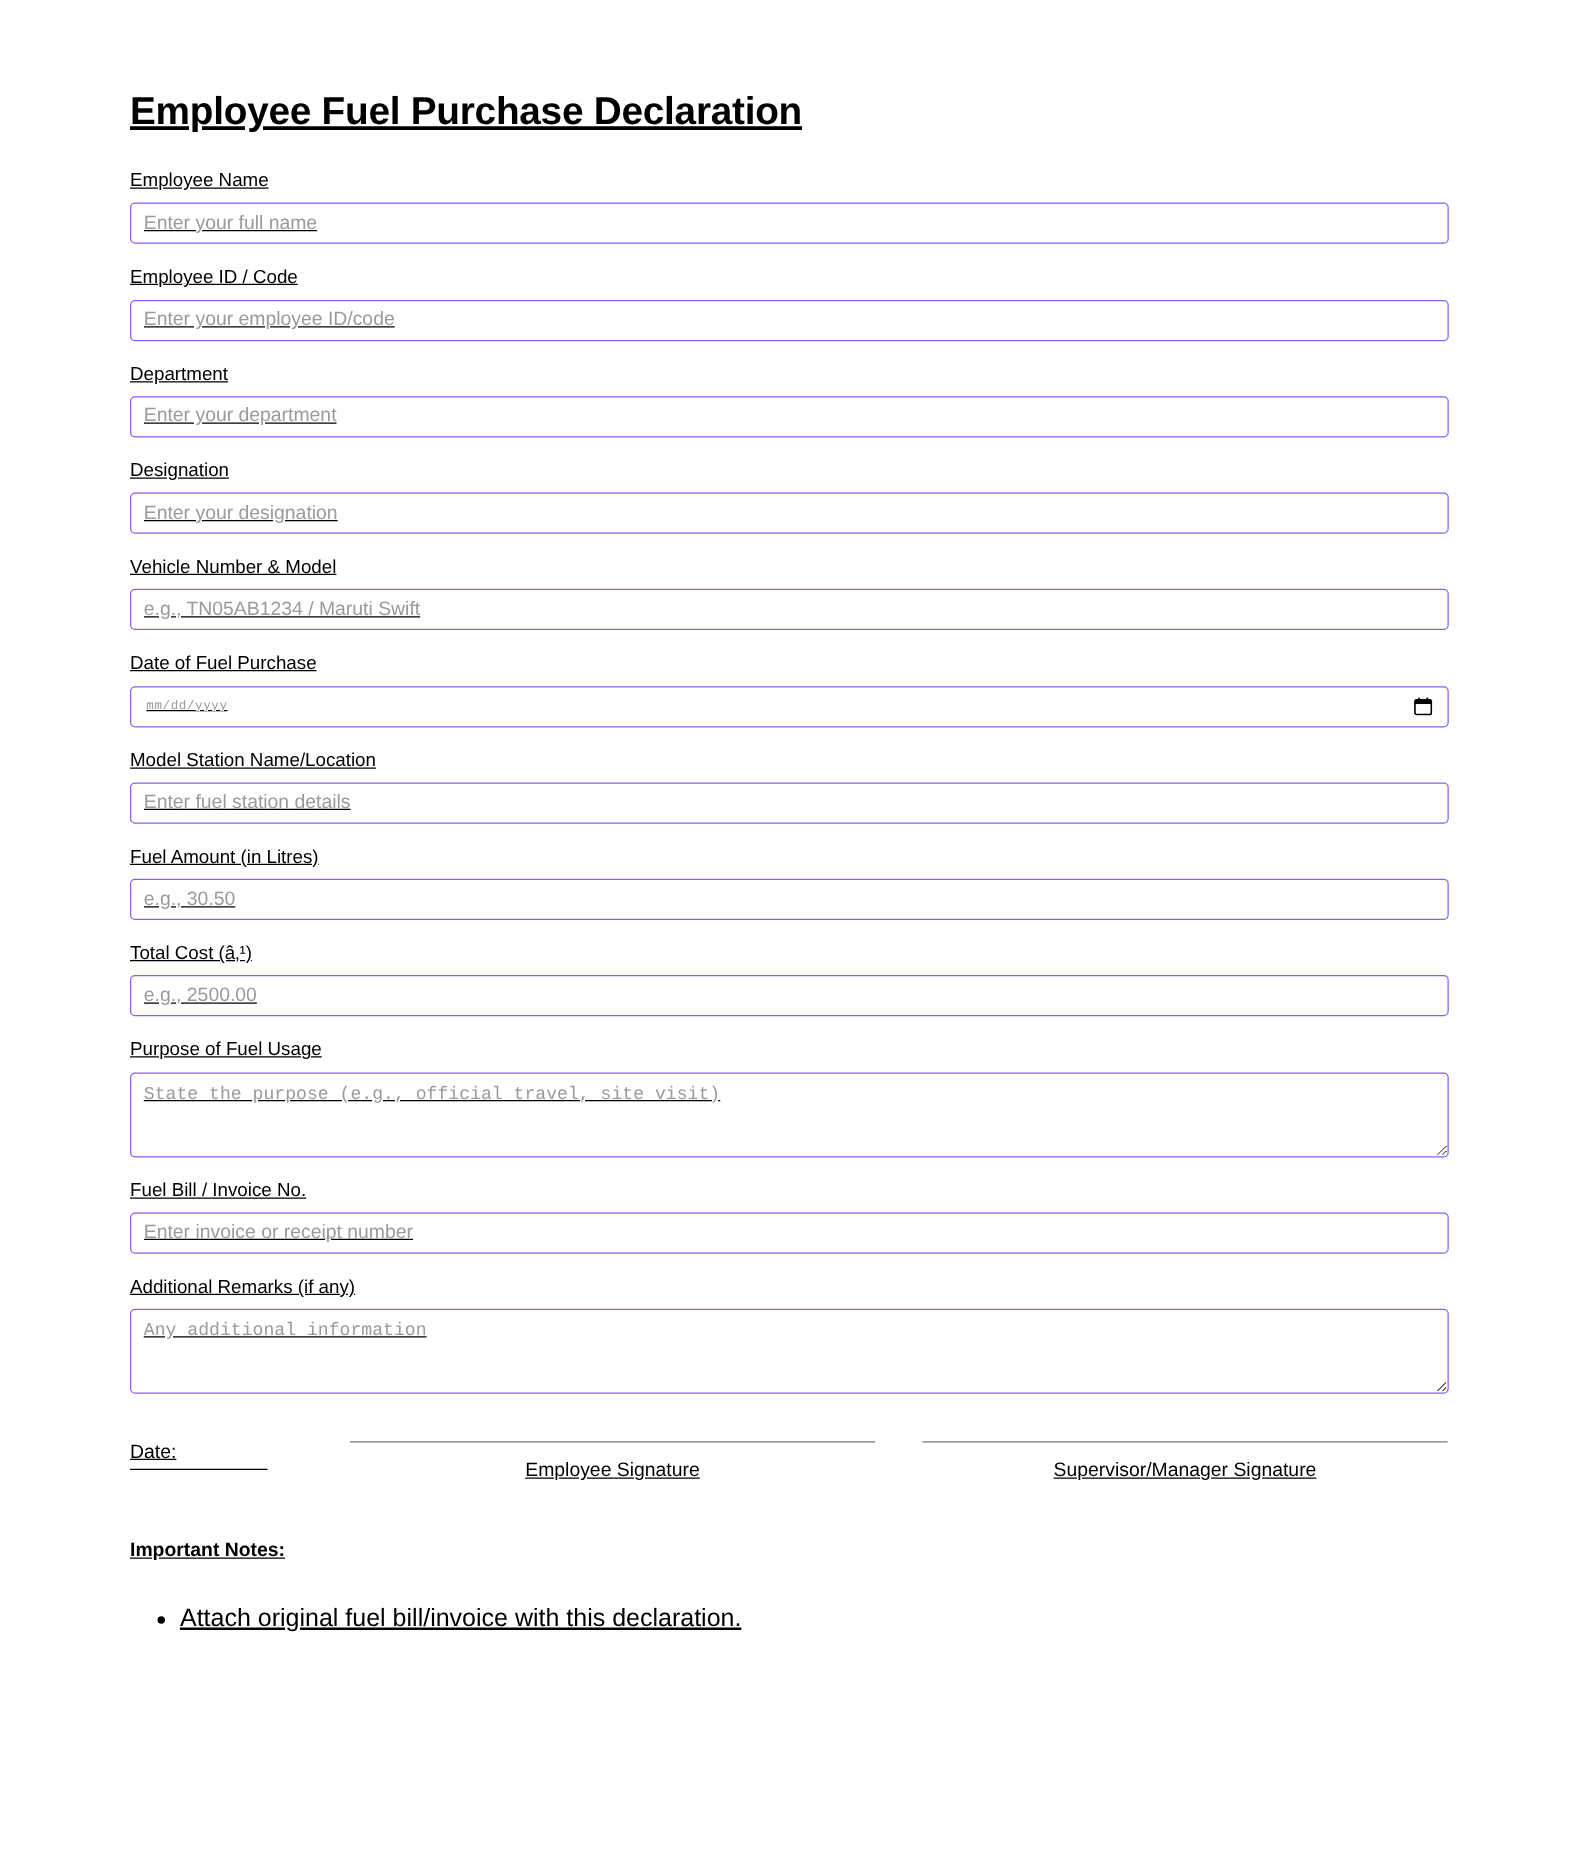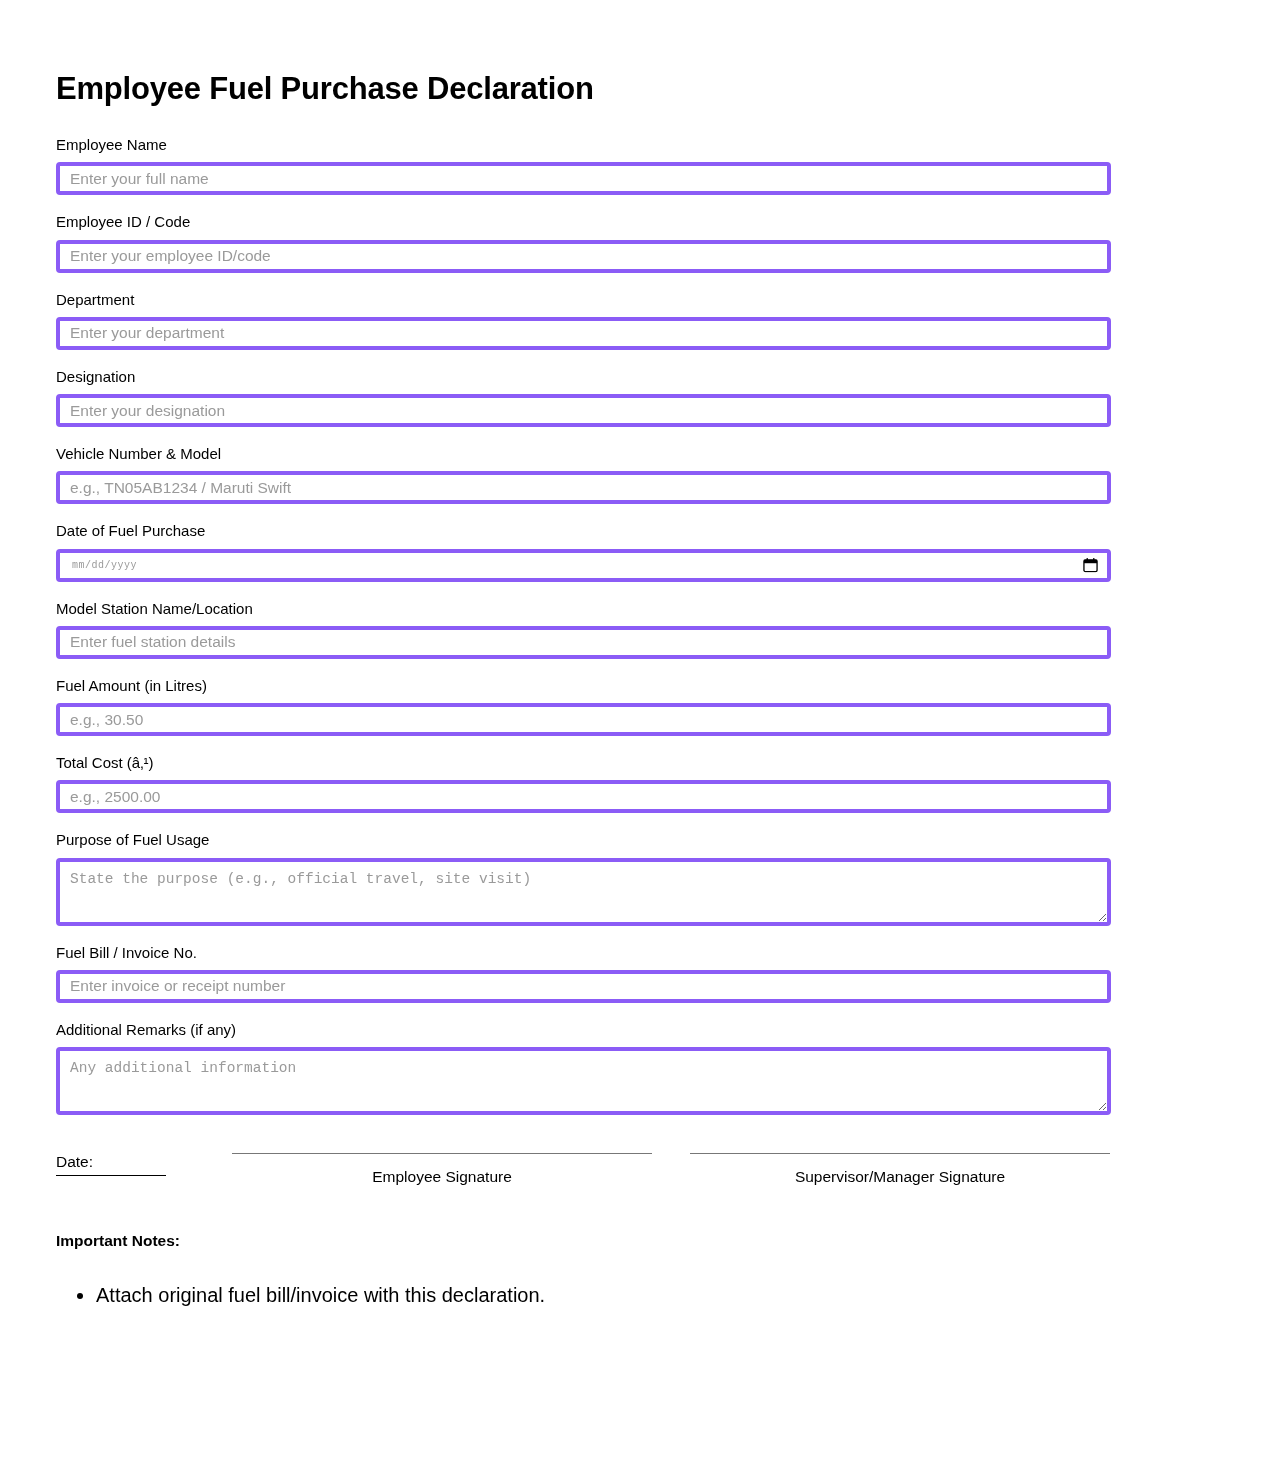--- a/index.html
+++ b/index.html
@@ -9,42 +9,43 @@
     background: #ffffff;
   }
   body {
     width: 1263px;
     height: 1484px;
     font-family: "Liberation Sans", sans-serif;
     color: #000000;
     overflow: hidden;
   }
   .page {
-    padding: 70px 104px 0 56px;
+    padding: 70px 104px 0 104px;
+    text-decoration: underline;
   }
   .doc-title {
     font-size: 31px;
     font-weight: bold;
     letter-spacing: -0.2px;
     margin: 0 0 28px 0;
     line-height: 1.2;
   }
   .field {
     margin-bottom: 17px;
   }
   .field-label {
     font-size: 15px;
     line-height: 1.35;
     margin-bottom: 7px;
     color: #000;
   }
   .input {
     width: 1055px;
     height: 33px;
-    border: 4px solid #8b5cf6;
+    border: 1px solid #8b5cf6;
     border-radius: 4px;
     background: #fff;
     font-family: "Liberation Sans", sans-serif;
     font-size: 15.5px;
     color: #000;
     padding: 4px 10px;
     display: block;
   }
   .input::placeholder {
     color: #9a9a9a;

